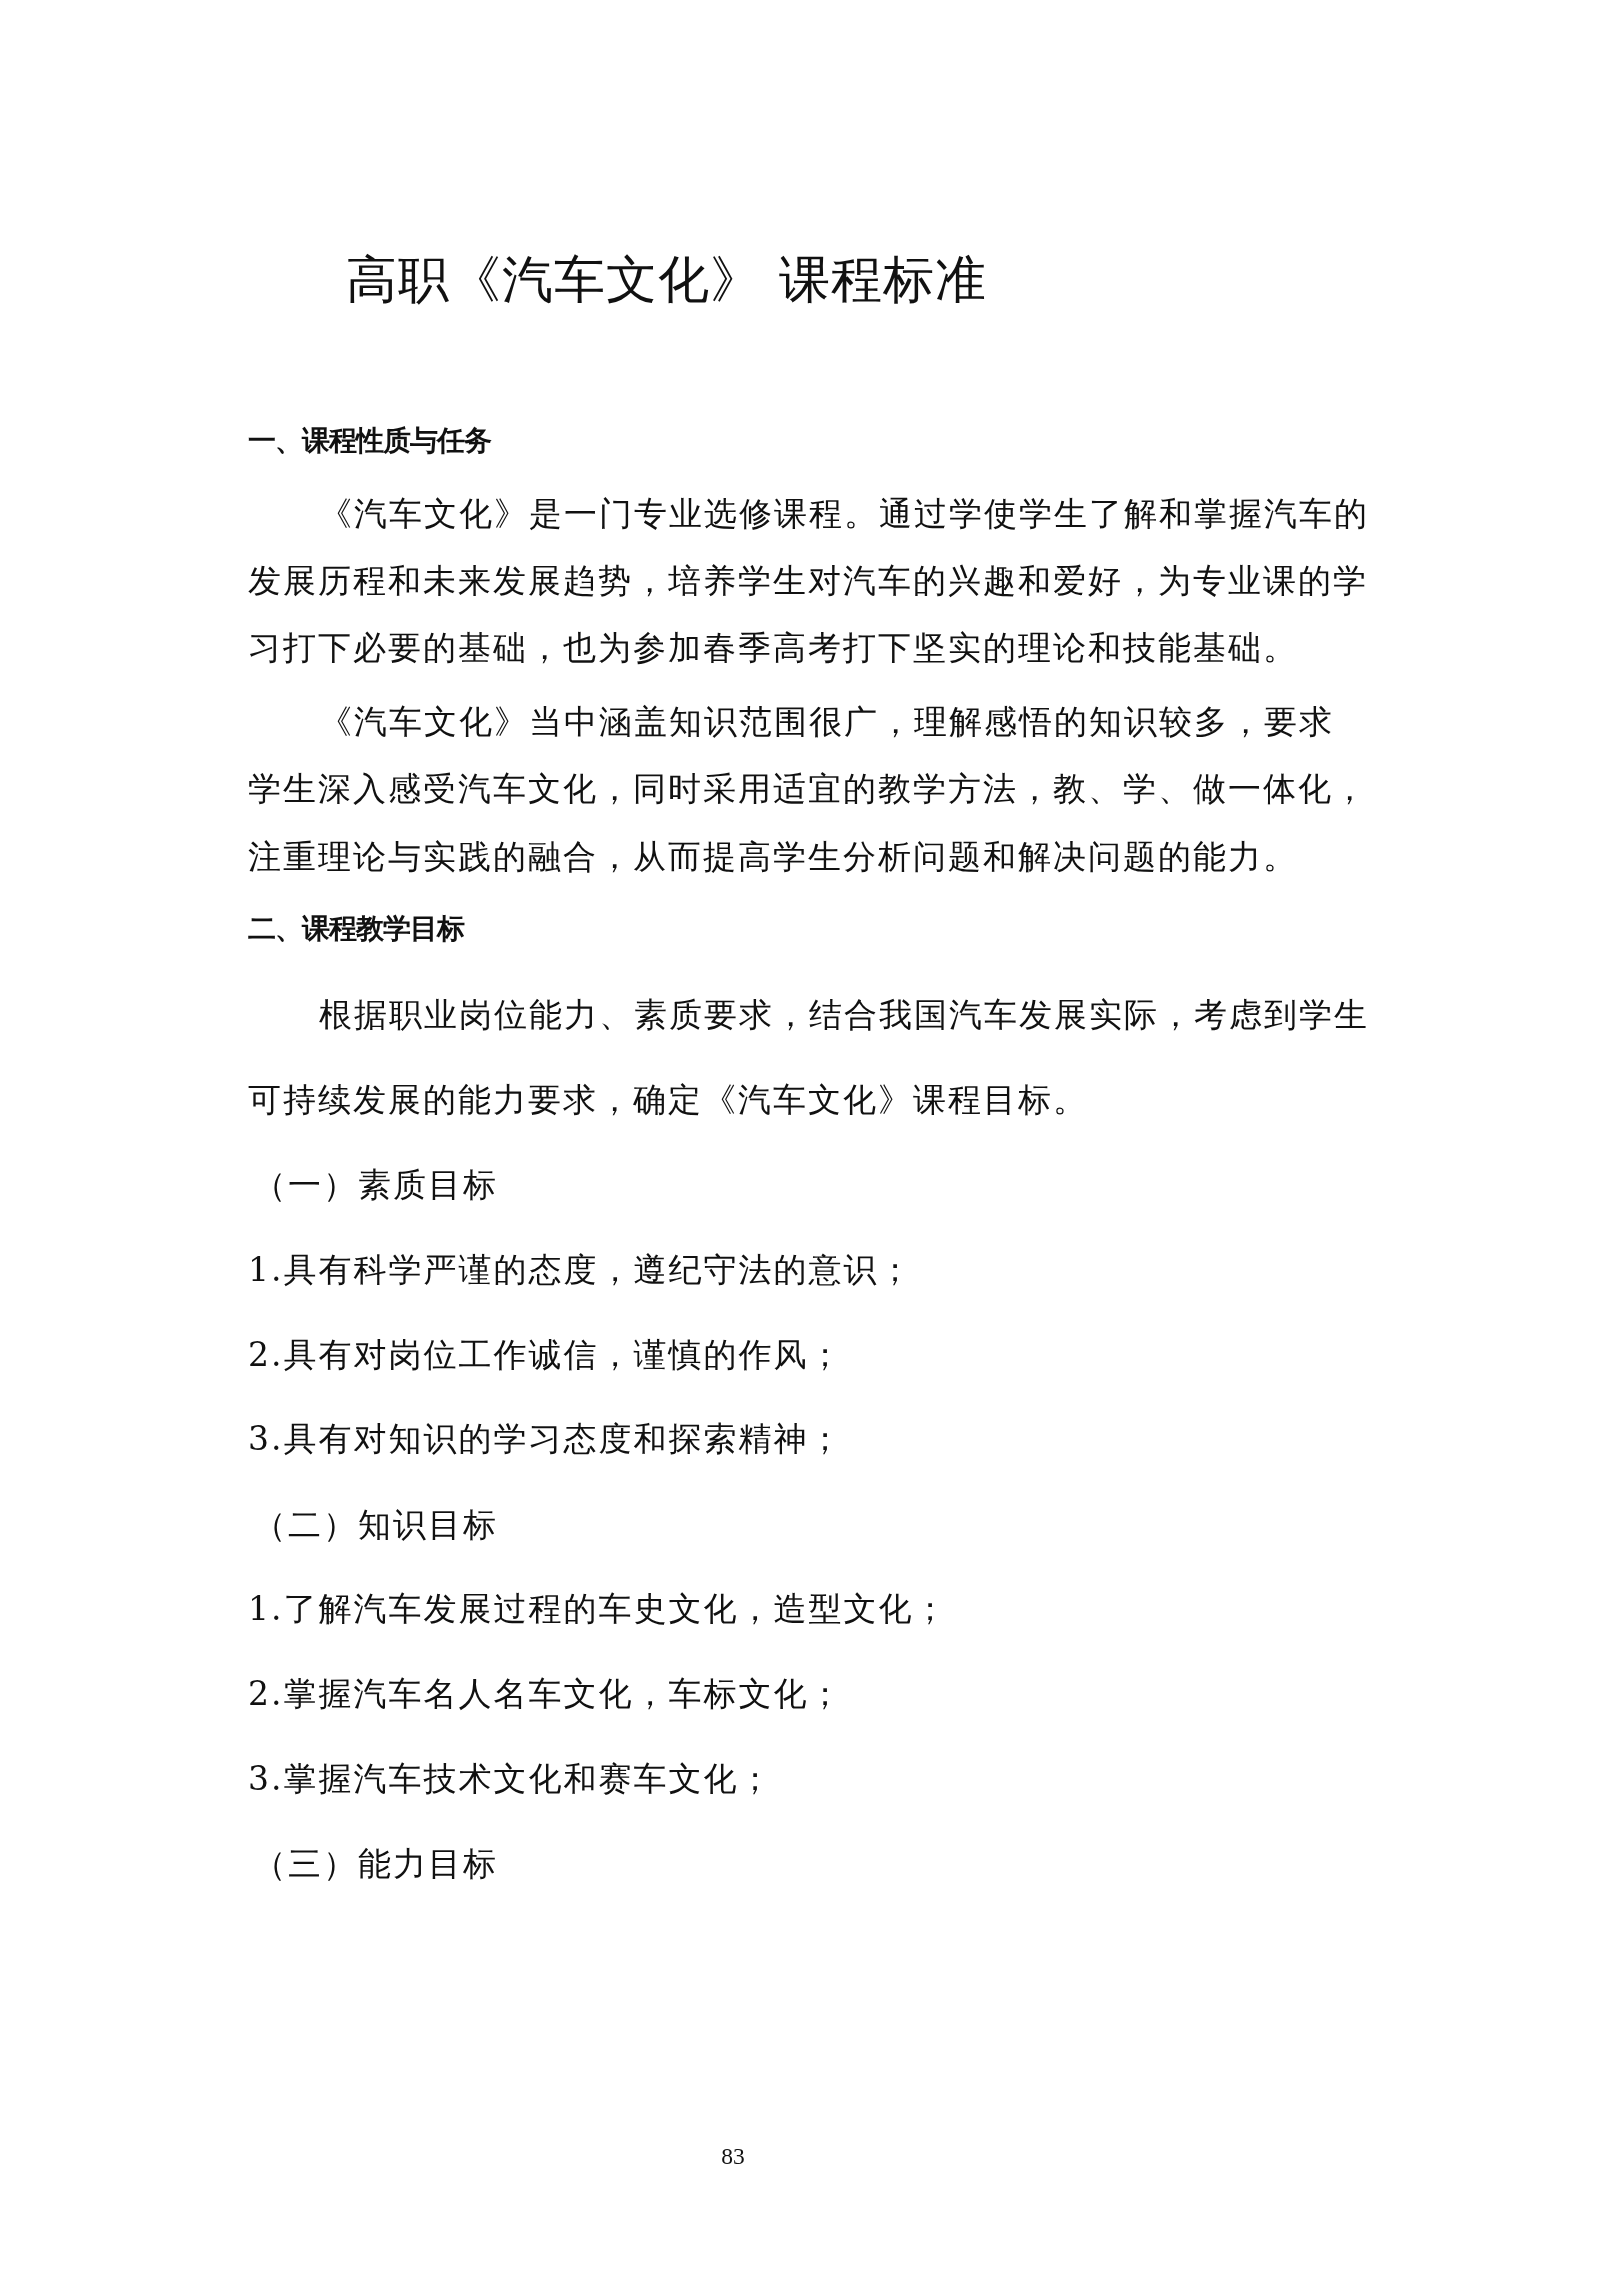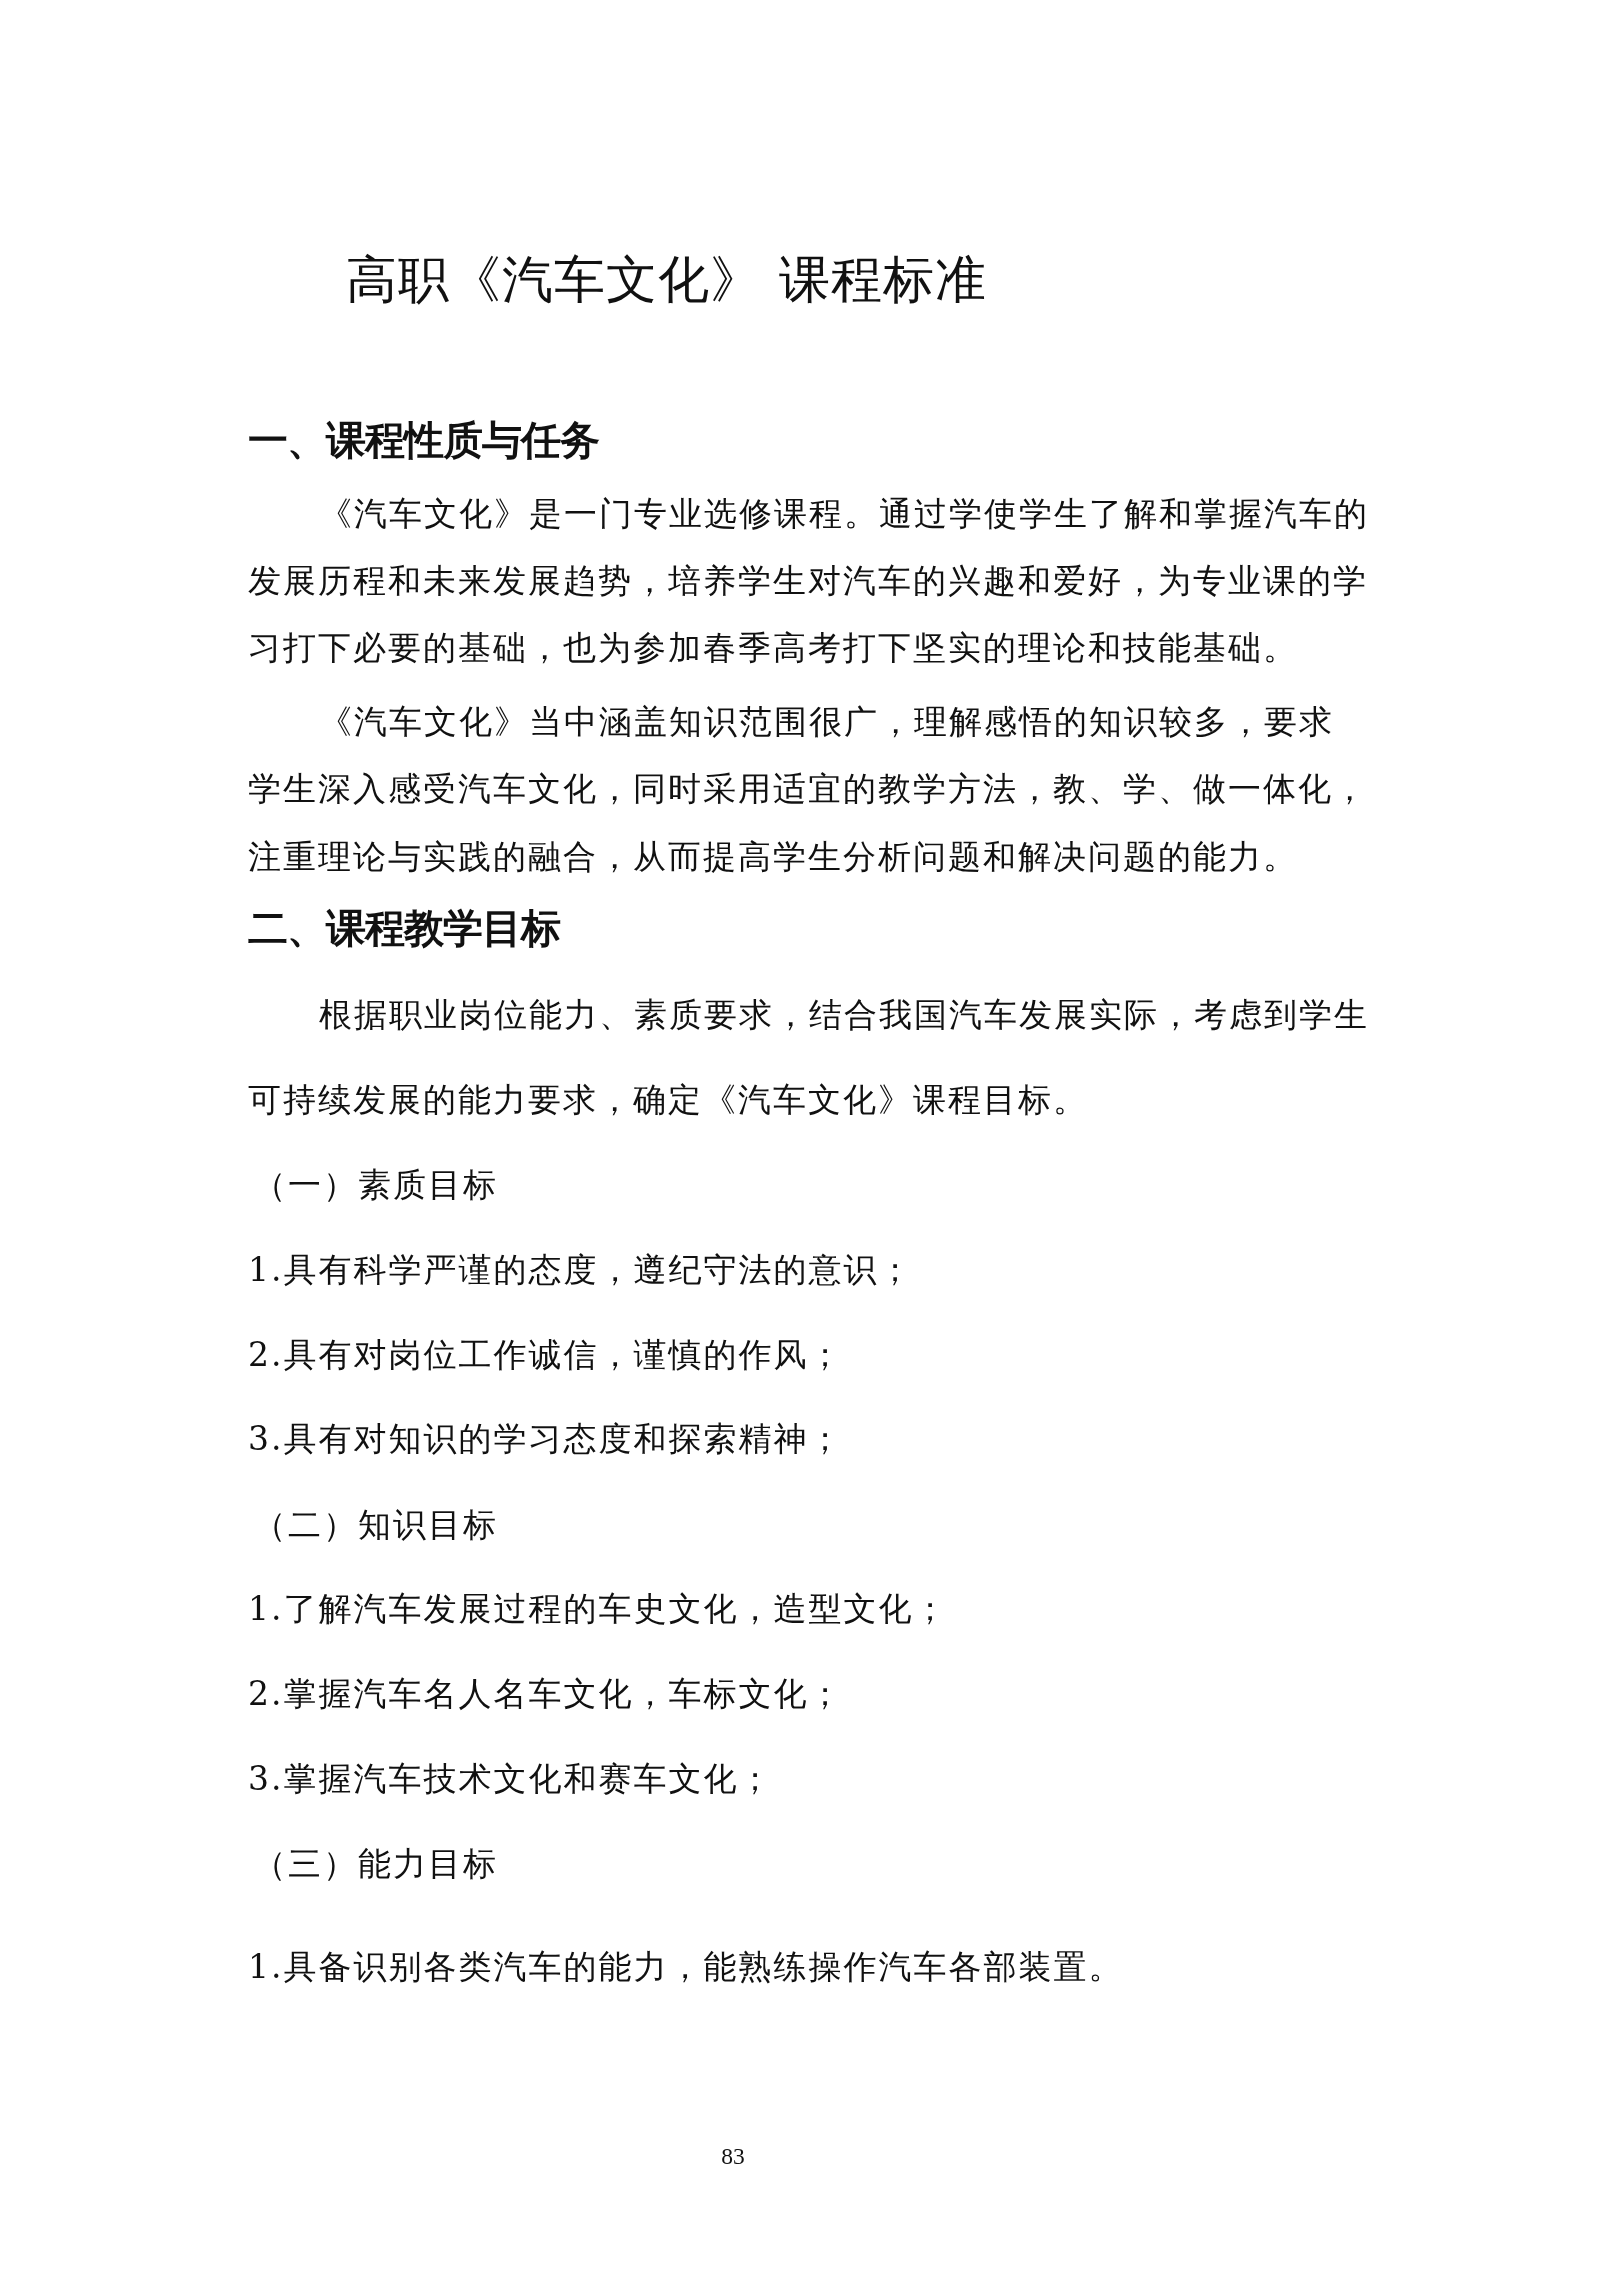--- a/index.html
+++ b/index.html
@@ -30,21 +30,21 @@
       line-height: 69px;
       letter-spacing: 1px;
       font-weight: normal;
       white-space: pre;
     }
     .heading {
       position: absolute;
       left: 248px;
       font-family: "DejaVu Sans", "Liberation Sans", sans-serif;
       font-weight: bold;
-      font-size: 40px;
+      font-size: 28px;
       line-height: 43px;
       letter-spacing: -1px;
       white-space: nowrap;
     }
     .line {
       position: absolute;
       left: 248px;
       font-size: 33px;
       line-height: 43px;
       white-space: nowrap;
@@ -87,17 +87,16 @@
   <div class="line" style="top:1248px;">1.具有科学严谨的态度，遵纪守法的意识；</div>
   <div class="line" style="top:1333px;">2.具有对岗位工作诚信，谨慎的作风；</div>
   <div class="line" style="top:1417px;">3.具有对知识的学习态度和探索精神；</div>
 
   <div class="line sub" style="top:1503px;">（二）知识目标</div>
   <div class="line" style="top:1587px;">1.了解汽车发展过程的车史文化，造型文化；</div>
   <div class="line" style="top:1672px;">2.掌握汽车名人名车文化，车标文化；</div>
   <div class="line" style="top:1757px;">3.掌握汽车技术文化和赛车文化；</div>
 
   <div class="line sub" style="top:1842px;">（三）能力目标</div>
-  <div class="line" style="top:1945px;">1.具备识别各类汽车的能力，能熟练操作汽车各部装置。</div>
 
   <div class="pagenum">83</div>
 </div>
 
 
 </body></html>

